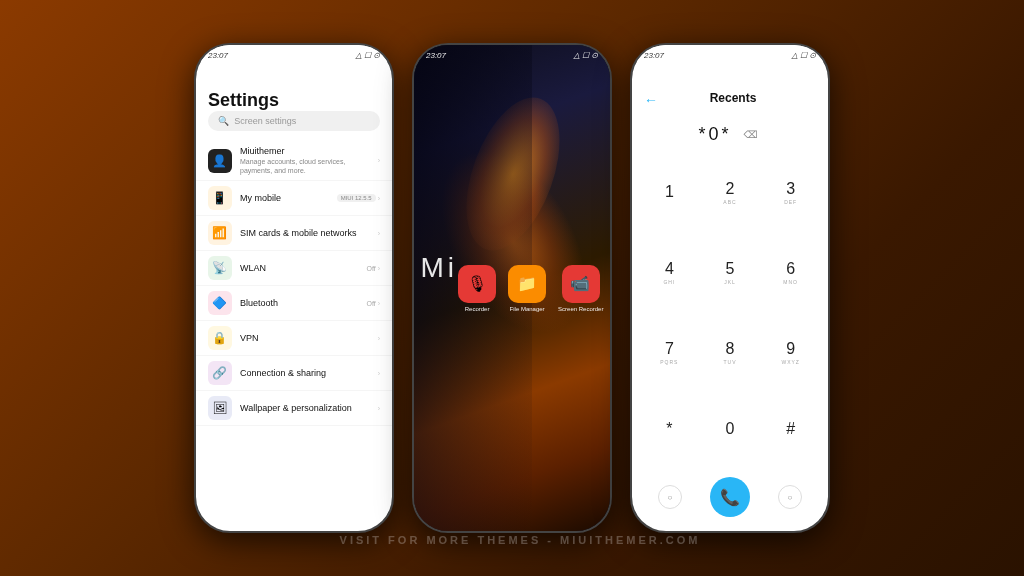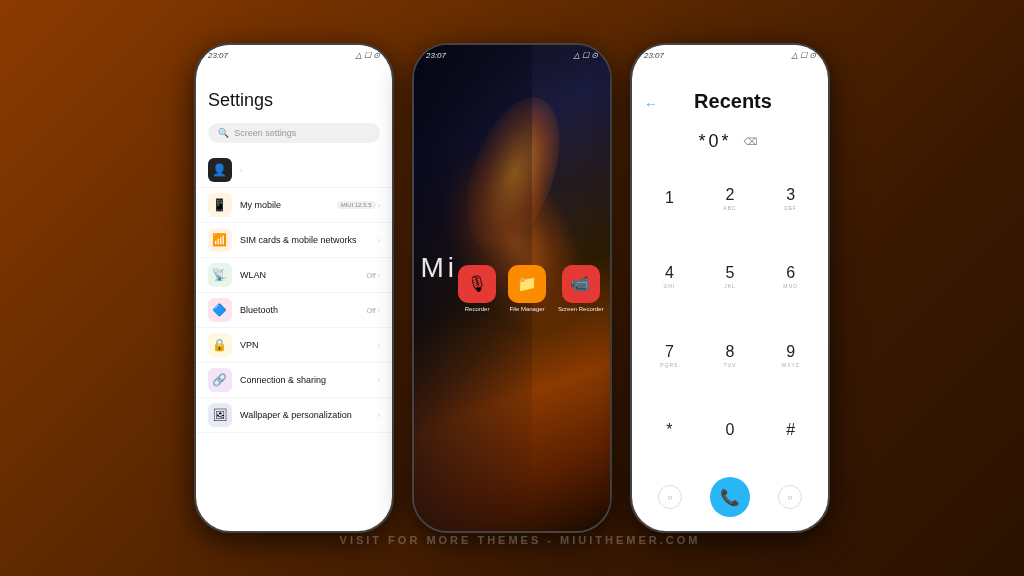--- a/index.html
+++ b/index.html
@@ -59,23 +59,23 @@
       background: #fff;
       height: 100%;
       display: flex;
       flex-direction: column;
     }
     .settings-header {
       padding: 28px 12px 6px;
     }
     .settings-title {
       font-size: 18px;
-      font-weight: 400;
+      font-weight: 700;
       color: #111;
-      margin-bottom: 12px;
+      margin-bottom: 0;
     }
     .search-bar {
       background: #f0f0f0;
       border-radius: 20px;
       padding: 5px 10px;
       display: flex;
       align-items: center;
       gap: 5px;
     }
     .search-bar span { font-size: 9px; color: #999; }
@@ -189,21 +189,21 @@
       display: flex;
       flex-direction: column;
     }
     .dialer-header {
       display: flex;
       align-items: center;
       padding: 28px 12px 8px;
       gap: 6px;
     }
     .back-arrow { color: #29b6f6; font-size: 14px; }
-    .dialer-title { font-size: 20px; font-weight: 600; color: #111; flex: 1; text-align: center; padding-right: 14px; }
+    .dialer-title { font-size: 12px; font-weight: 600; color: #111; flex: 1; text-align: center; padding-right: 14px; }
     .dialer-options {
       padding: 4px 12px;
       border-bottom: 0.5px solid #eee;
     }
     .dialer-option {
       padding: 6px 0;
       font-size: 9px;
       color: #29b6f6;
       border-bottom: 0.5px solid #f5f5f5;
     }
@@ -260,20 +260,24 @@
       <div class="search-bar">
         <span class="search-icon-s">🔍</span>
         <span>Screen settings</span>
       </div>
     </div>
 
     <div class="settings-list">
 
       <div class="settings-item">
         <div class="settings-icon" style="background:#222;color:#fff;">👤</div>
+        <div class="settings-item-content">
+          <div class="settings-item-title">Miuithemer</div>
+          <div class="settings-item-sub">Manage accounts, cloud services,<br>payments, and more.</div>
+        </div>
         <div class="settings-item-right">
           <span class="chevron">›</span>
         </div>
       </div>
 
       <div class="settings-item">
         <div class="settings-icon" style="background:#fff4e0;">📱</div>
         <div class="settings-item-content">
           <div class="settings-item-title">My mobile</div>
         </div>

